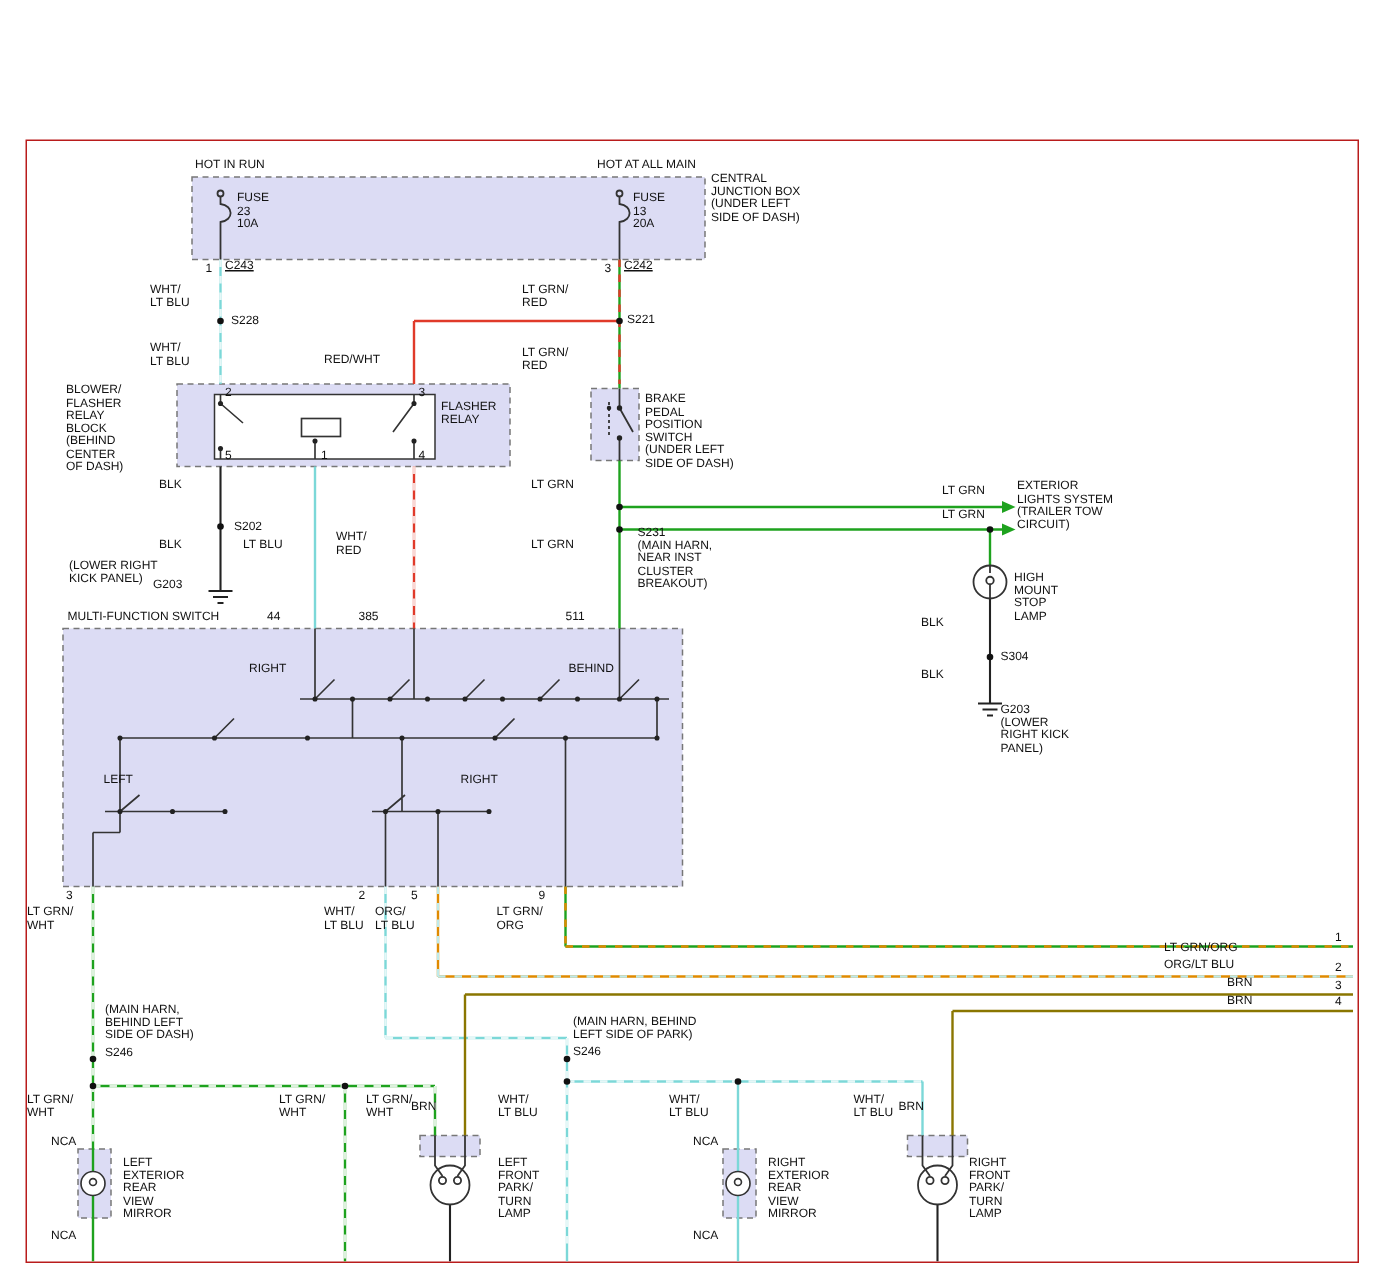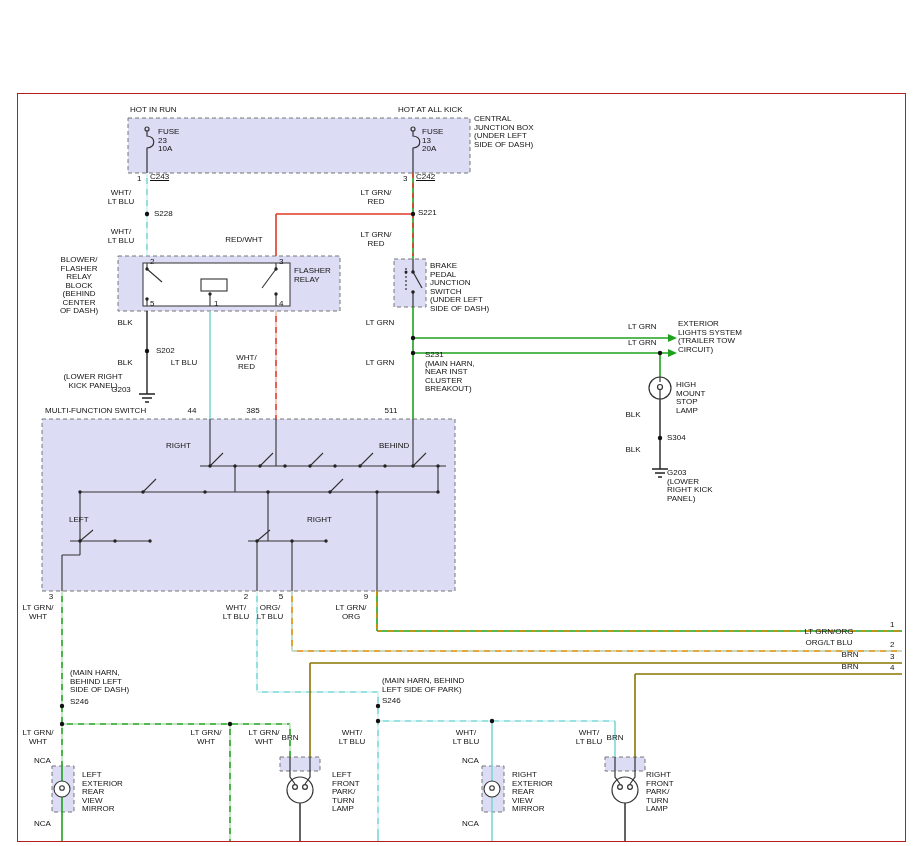--- a/index.html
+++ b/index.html
@@ -5,21 +5,21 @@
   html,body { margin:0; padding:0; background:#fff; }
   .page { position:relative; width:921px; height:846px; background:#fff; overflow:hidden;
           font-family:"Liberation Sans", sans-serif; }
   .hdr { position:absolute; left:0; top:0; width:921px; height:57px; background:#f0d9e6; }
   .hdr-title { position:absolute; left:218px; top:17px; font-size:17px; color:#2b2b2b; }
   .diagram { position:absolute; left:17px; top:93px; width:887px; height:747px;
              border:1px solid #b91c1c; background:#fff; }
   .diagram svg { position:absolute; left:0; top:0; }
   .lbl { position:absolute; font-size:8px; line-height:1.07; color:#111;
          white-space:pre-line; z-index:5; }
-  .r { text-align:center; }
+  .r { text-align:left; }
   .u { text-decoration:underline;text-align:center; }
 </style>
 </head>
 <body>
 
 <div class="page">
 
 
   <div class="diagram">
 
@@ -202,21 +202,21 @@
         <circle cx="44" cy="612" r="2.2"></circle>
         <circle cx="360" cy="612" r="2.2"></circle>
         <circle cx="44" cy="630" r="2.2"></circle>
         <circle cx="212" cy="630" r="2.2"></circle>
         <circle cx="360" cy="627" r="2.2"></circle>
         <circle cx="474" cy="627" r="2.2"></circle>
       </g>
     </svg>
 
     <div class="lbl" style="left:112px;top:12px">HOT IN RUN</div>
-    <div class="lbl" style="left:380px;top:12px">HOT AT ALL KICK</div>
+    <div class="lbl" style="left:380px;top:12px">HOT AT ALL MAIN</div>
     <div class="lbl" style="left:140px;top:34px">FUSE
 23
 10A</div>
     <div class="lbl" style="left:404px;top:34px">FUSE
 13
 20A</div>
     <div class="lbl" style="left:456px;top:21px">CENTRAL
 JUNCTION BOX
 (UNDER LEFT
 SIDE OF DASH)</div>
@@ -246,21 +246,21 @@
 OF DASH)</div>
     <div class="lbl" style="left:276px;top:173px">FLASHER
 RELAY</div>
     <div class="lbl" style="left:132px;top:164px">2</div>
     <div class="lbl" style="left:261px;top:164px">3</div>
     <div class="lbl" style="left:132px;top:206px">5</div>
     <div class="lbl" style="left:196px;top:206px">1</div>
     <div class="lbl" style="left:261px;top:206px">4</div>
     <div class="lbl" style="left:412px;top:168px">BRAKE
 PEDAL
-JUNCTION
+POSITION
 SWITCH
 (UNDER LEFT
 SIDE OF DASH)</div>
 
     <div class="lbl r" style="left:88px;top:225px;width:38px">BLK</div>
     <div class="lbl" style="left:138px;top:253px">S202</div>
     <div class="lbl r" style="left:88px;top:265px;width:38px">BLK</div>
     <div class="lbl r" style="left:28px;top:279px;width:94px">(LOWER RIGHT
 KICK PANEL)</div>
     <div class="lbl r" style="left:84px;top:292px;width:38px">G203</div>

